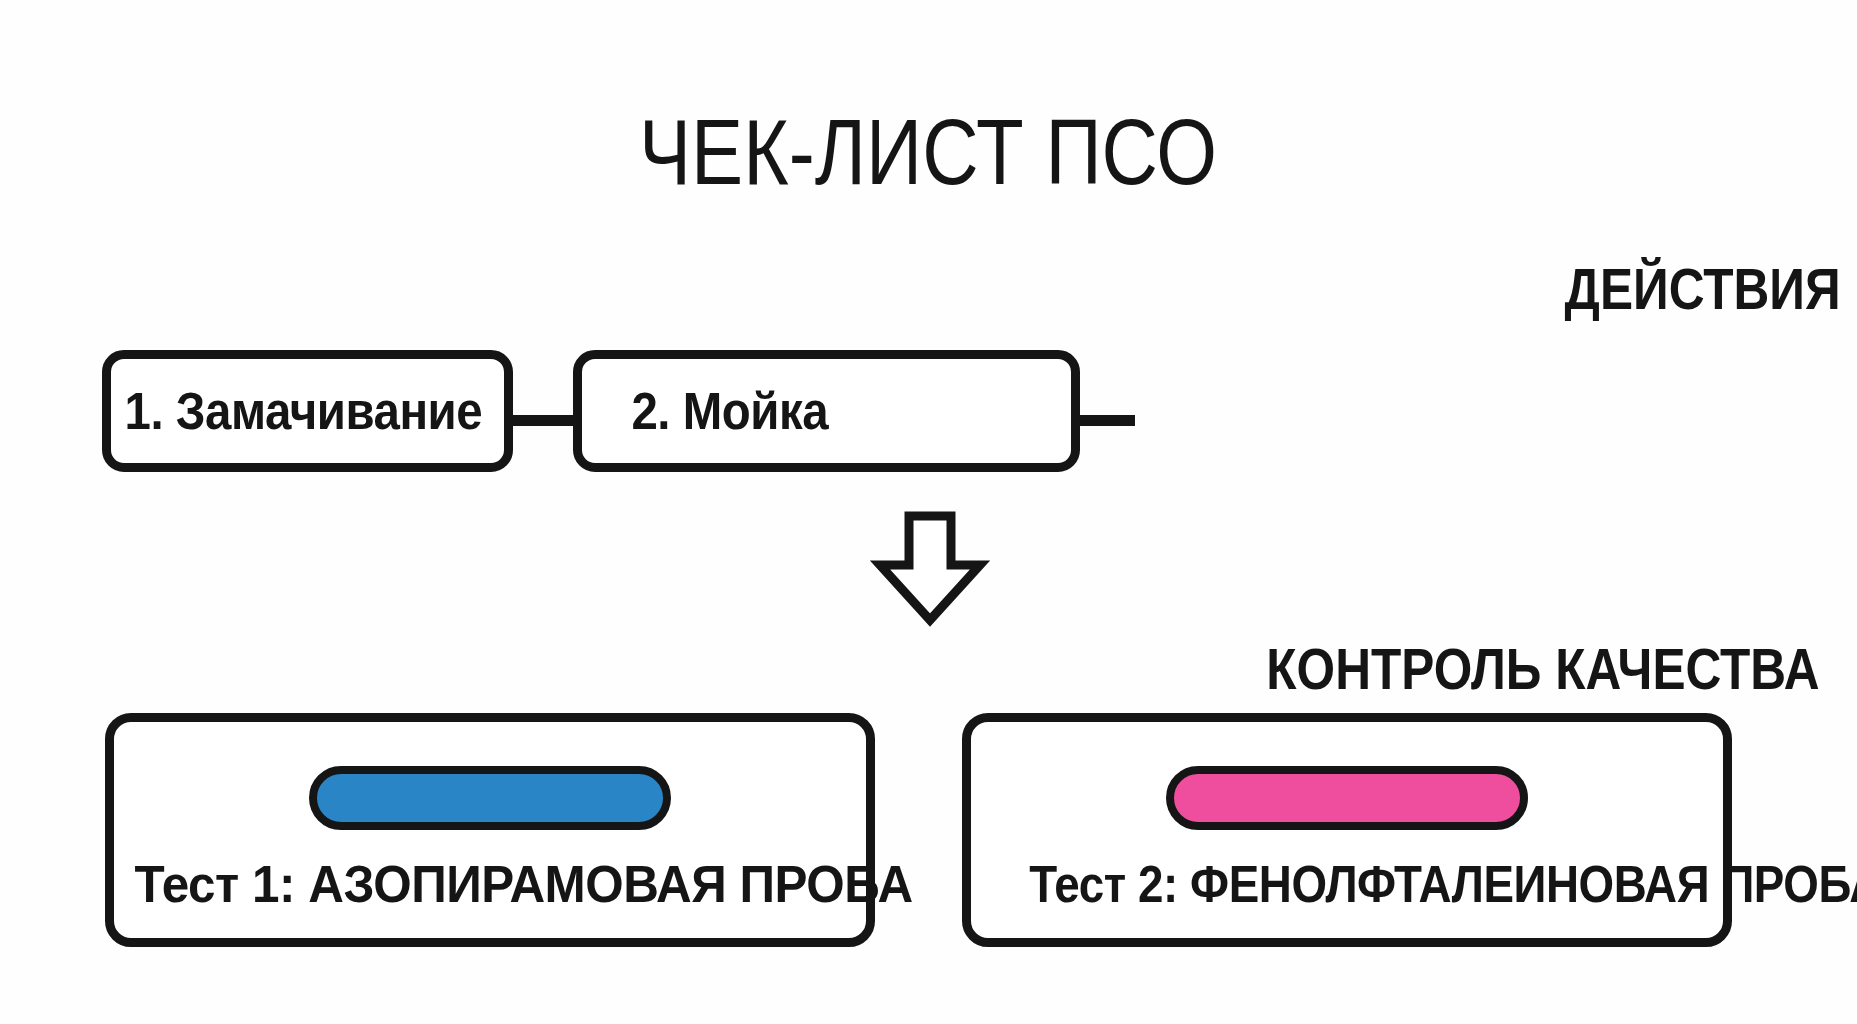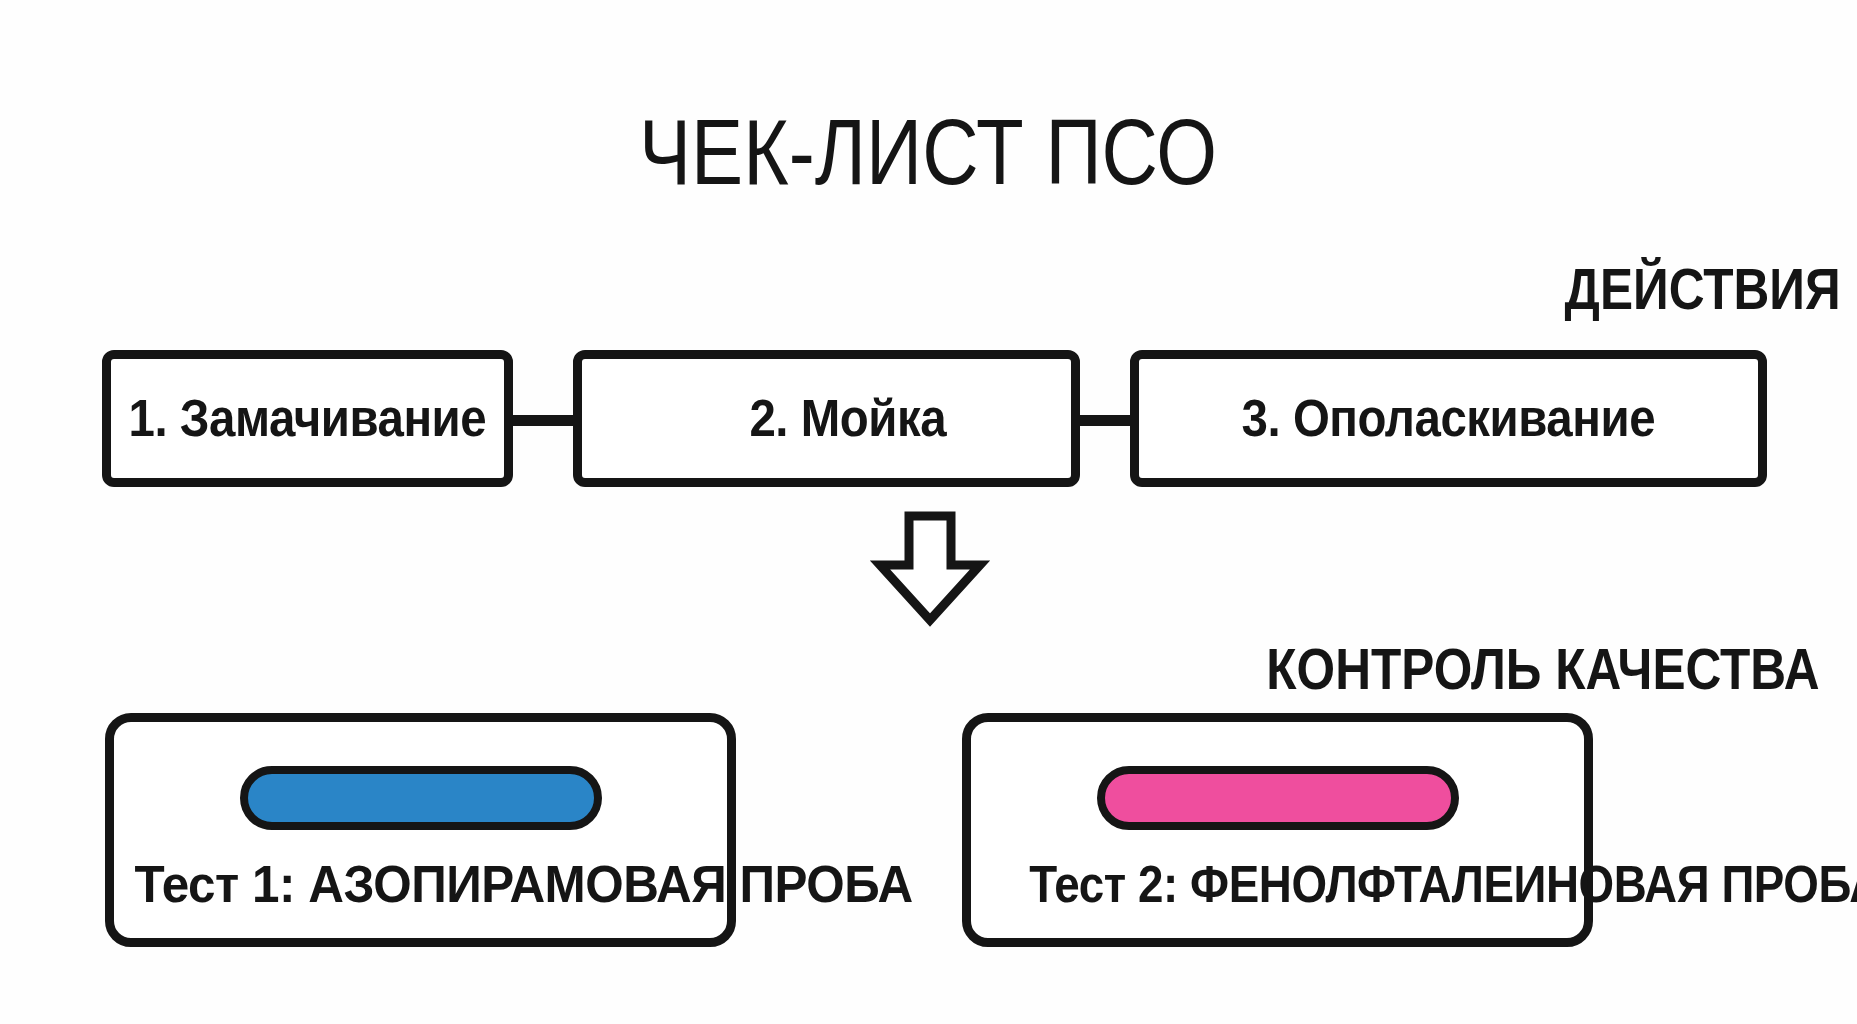--- a/index.html
+++ b/index.html
@@ -17,38 +17,38 @@
 
   .section-label{
     position:absolute;left:4px;width:100%;text-align:right;
     font-size:57px;font-weight:700;line-height:1;
   }
   .section-label .cond{transform:scaleX(0.87);}
   .actions-label{top:261px;}
   .quality-label{top:641px;}
 
   .step-box{
-    position:absolute;top:350px;height:137px;box-sizing:border-box;
-    background:#fff;border:9px solid #151515;border-radius:12px;
-    display:flex;align-items:center;justify-content:center;
+    position:absolute;top:350px;height:122px;box-sizing:border-box;
+    background:#fff;border:9px solid #151515;border-radius:22px;
+    display:flex;align-items:center;justify-content:flex-start;
     font-size:51px;font-weight:600;letter-spacing:-0.5px;
   }
   .step-box .cond{transform:scaleX(0.93);}
   .step-1{left:102px;width:411px;}
   .step-2{left:573px;width:507px;padding-left:42px;}
   .step-3{left:1130px;width:637px;}
 
   .connector{position:absolute;top:415px;height:11px;background:#151515;}
   .connector-1{left:506px;width:72px;}
   .connector-2{left:1073px;width:62px;}
 
   .down-arrow{position:absolute;left:860px;top:508px;width:140px;height:125px;}
 
   .test-card{
-    position:absolute;top:713px;width:631px;height:234px;box-sizing:border-box;
+    position:absolute;top:713px;width:770px;height:234px;box-sizing:border-box;
     background:#fff;border:9px solid #151515;border-radius:26px;
   }
   .test-card-1{left:105px;}
   .test-card-2{left:962px;}
   .strip{
     position:absolute;left:50%;top:44px;transform:translateX(-50%);
     width:362px;height:64px;box-sizing:border-box;
     border:8px solid #151515;border-radius:32px;
   }
   .test-label{
@@ -72,23 +72,20 @@
   </div>
 
   <div class="step-box step-1">
     <span class="cond">1. Замачивание</span>
   </div>
   <div class="connector connector-1"></div>
   <div class="step-box step-2">
     <span class="cond">2. Мойка</span>
   </div>
   <div class="connector connector-2"></div>
-  <div class="step-box step-3">
-    <span class="cond">3. Ополаскивание</span>
-  </div>
 
   <svg class="down-arrow" viewBox="0 0 140 125" overflow="visible">
     <path d="M49 8 H91 V57 H120 L70 112 L20 57 H49 Z" fill="#ffffff" stroke="#151515" stroke-width="9" stroke-linejoin="miter"></path>
   </svg>
 
   <div class="section-label quality-label">
     <span class="cond">КОНТРОЛЬ КАЧЕСТВА</span>
   </div>
 
   <div class="test-card test-card-1">

